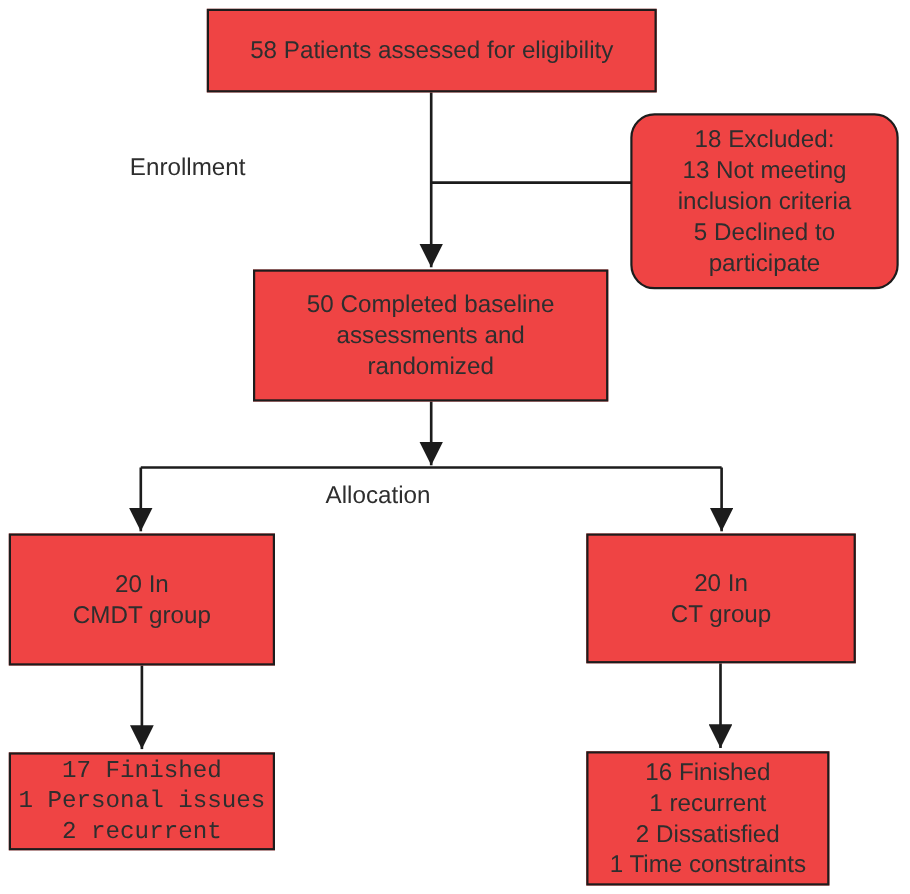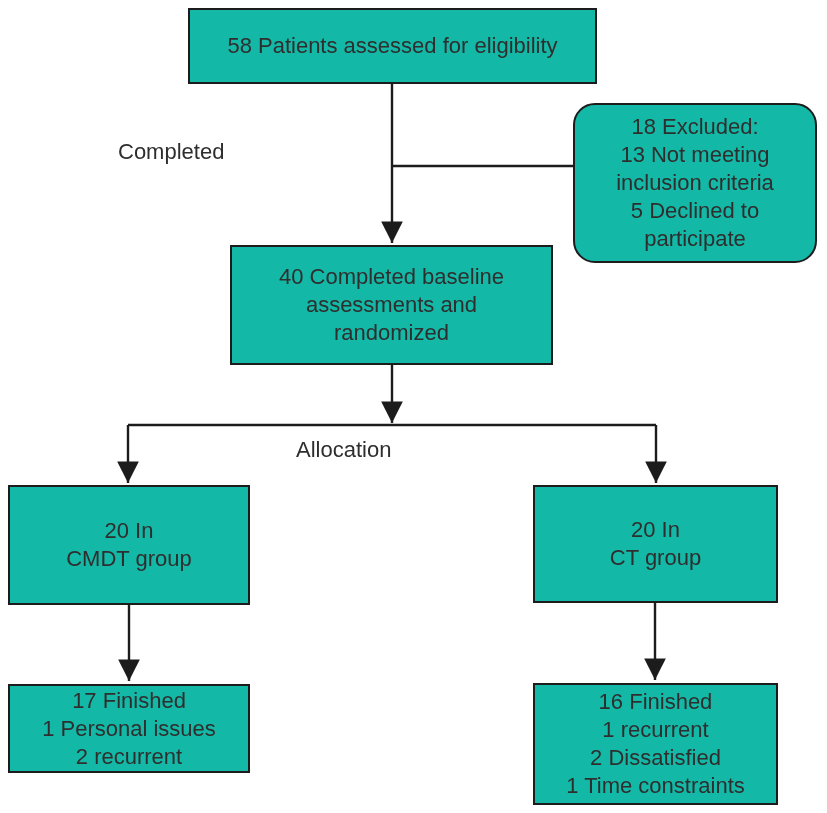--- a/index.html
+++ b/index.html
@@ -27,21 +27,21 @@
     stroke: #1c1c1c;
     stroke-width: 2.4;
   }
   .connectors marker path {
     fill: #1c1c1c;
   }
   .box {
     position: absolute;
     box-sizing: border-box;
     border: 2.5px solid #1c1c1c;
-    background: #14b8a6;
+    background: #ef4444;
     display: flex;
     align-items: center;
     justify-content: center;
     text-align: center;
     font-size: 22px;
     line-height: 28px;
   }
   .box-text {
     white-space: pre-line;
   }
@@ -49,22 +49,22 @@
     position: absolute;
     font-size: 22px;
     line-height: 28px;
     white-space: nowrap;
   }
   .box-eligibility   { left: 188px; top:   8px; width: 409px; height:  76px; }
   .box-excluded      { left: 573px; top: 103px; width: 244px; height: 160px; border-radius: 22px; }
   .box-randomized    { left: 230px; top: 245px; width: 323px; height: 120px; }
   .box-cmdt-group    { left:   8px; top: 485px; width: 242px; height: 120px; }
   .box-ct-group      { left: 533px; top: 485px; width: 245px; height: 118px; }
-  .box-cmdt-outcome  { left:   8px; top: 684px; width: 242px; height: 89px; }
-  .box-ct-outcome    { left: 533px; top: 683px; width: 245px; height: 122px; }
+  .box-cmdt-outcome  { left:   8px; top: 684px; width: 242px; height: 89px; font-family: Liberation Mono, monospace; }
+  .box-ct-outcome    { left: 533px; top: 683px; width: 221px; height: 122px; }
   .label-enrollment  { left: 118px; top: 138px; }
   .label-allocation  { left: 296px; top: 436px; width: 200px; text-align: left; }
 </style>
 </head>
 <body>
 
 <div class="canvas">
 
   <svg class="connectors" viewBox="0 0 827 813" xmlns="http://www.w3.org/2000/svg">
     <defs>
@@ -75,38 +75,38 @@
     <line x1="392" y1="84" x2="392" y2="243" marker-end="url(#arrow)"></line>
     <line x1="392" y1="166" x2="574" y2="166"></line>
     <line x1="392" y1="365" x2="392" y2="423" marker-end="url(#arrow)"></line>
     <line x1="128" y1="425" x2="656" y2="425"></line>
     <line x1="128" y1="425" x2="128" y2="483" marker-end="url(#arrow)"></line>
     <line x1="656" y1="425" x2="656" y2="483" marker-end="url(#arrow)"></line>
     <line x1="129" y1="605" x2="129" y2="681" marker-end="url(#arrow)"></line>
     <line x1="655" y1="603" x2="655" y2="680" marker-end="url(#arrow)"></line>
   </svg>
 
-  <div class="stage-label label-enrollment">Completed</div>
+  <div class="stage-label label-enrollment">Enrollment</div>
 
   <div class="stage-label label-allocation">Allocation</div>
 
   <div class="box box-eligibility">
     <span class="box-text">58 Patients assessed for eligibility</span>
   </div>
 
   <div class="box box-excluded">
     <span class="box-text">18 Excluded:
 13 Not meeting
 inclusion criteria
 5 Declined to
 participate</span>
   </div>
 
   <div class="box box-randomized">
-    <span class="box-text">40 Completed baseline
+    <span class="box-text">50 Completed baseline
 assessments and
 randomized</span>
   </div>
 
   <div class="box box-cmdt-group">
     <span class="box-text">20 In
 CMDT group</span>
   </div>
 
   <div class="box box-ct-group">

